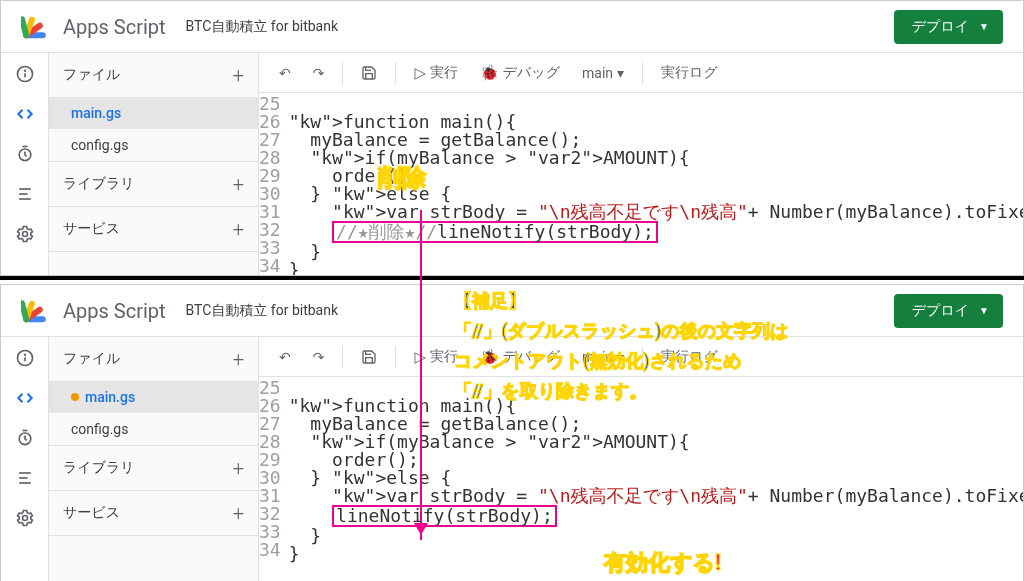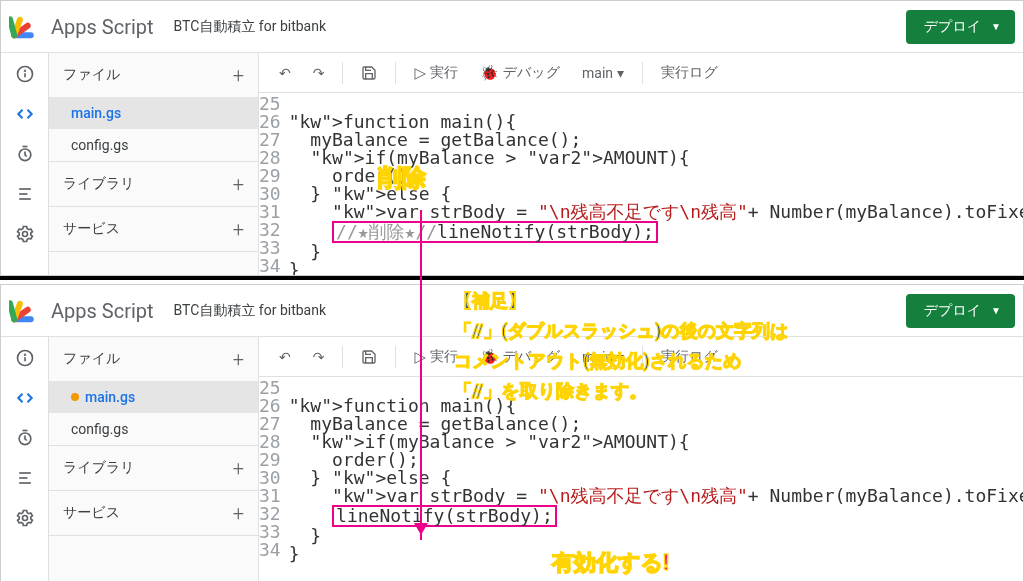--- a/index.html
+++ b/index.html
@@ -2,21 +2,21 @@
 <html><head>
 <meta charset="utf-8">
 <style>
 * { margin: 0; padding: 0; box-sizing: border-box; }
 body { font-family: 'Roboto', Arial, sans-serif; font-size: 13px; color: #3c4043; width: 1024px; height: 581px; overflow: hidden; background: #fff; }
 .panel { position: relative; border: 1px solid #ccc; background: #fff; }
 .panel-top { height: 276px; }
 .panel-bottom { height: 300px; margin-top: 4px; }
 .sep { height: 4px; background: #000; }
 
-.header { display: flex; align-items: center; height: 52px; padding: 0 8px; border-bottom: 1px solid #e0e0e0; }
+.header { display: flex; align-items: center; height: 52px; padding: 0 20px; border-bottom: 1px solid #e0e0e0; }
 .logo { width: 30px; height: 30px; margin-right: 12px; }
 .brand { font-size: 20px; color: #5f6368; font-weight: 400; margin-right: 20px; }
 .title { font-size: 14px; color: #3c4043; flex: 1; }
 .deploy-btn { background: #15803d; color: #fff; border: none; border-radius: 4px; padding: 8px 14px 8px 18px; font-size: 14px; display: flex; align-items: center; cursor: pointer; }
 .deploy-btn .caret { margin-left: 10px; font-size: 10px; }
 
 .body { display: flex; height: calc(100% - 52px); }
 .rail { width: 48px; border-right: 1px solid #e0e0e0; display: flex; flex-direction: column; align-items: center; padding-top: 10px; gap: 18px; }
 .rail-icon { width: 22px; height: 22px; color: #5f6368; display: flex; align-items: center; justify-content: center; cursor: pointer; }
 .rail-icon.active { color: #1a73e8; }
@@ -41,21 +41,21 @@
 .lines { flex: 1; padding: 2px 0; white-space: pre; color: #333; }
 .str { color: #b71c1c; }
 .num { color: #0b8043; }
 .cmt { color: #999; }
 .hl-box { border: 2px solid #ec008c; padding: 0 2px; display: inline-block; }
 
 
 .ann { position: absolute; pointer-events: none; }
 .ann-del { left: 378px; top: 162px; color: #ec008c; font-size: 24px; font-weight: 700; -webkit-text-stroke: 1.5px #ffd400; text-shadow: 0 0 2px #ffd400; }
 .ann-note { left: 454px; top: 286px; color: #003c9e; font-size: 18px; font-weight: 700; line-height: 30px; -webkit-text-stroke: 1.2px #ffd400; }
-.ann-enable { left: 552px; top: 548px; color: #ec008c; font-size: 22px; font-weight: 700; -webkit-text-stroke: 1.5px #ffd400; }
+.ann-enable { left: 604px; top: 548px; color: #ec008c; font-size: 22px; font-weight: 700; -webkit-text-stroke: 1.5px #ffd400; }
 .arrow { position: absolute; left: 420px; top: 210px; width: 2px; height: 330px; background: #ec008c; }
 .arrow::after { content: ''; position: absolute; bottom: -2px; left: -6px; border: 7px solid transparent; border-top: 12px solid #ec008c; }
 
 svg { display: block; }
 </style>
 </head>
 <body>
 
 <div class="panel panel-top">
   <div class="header">

